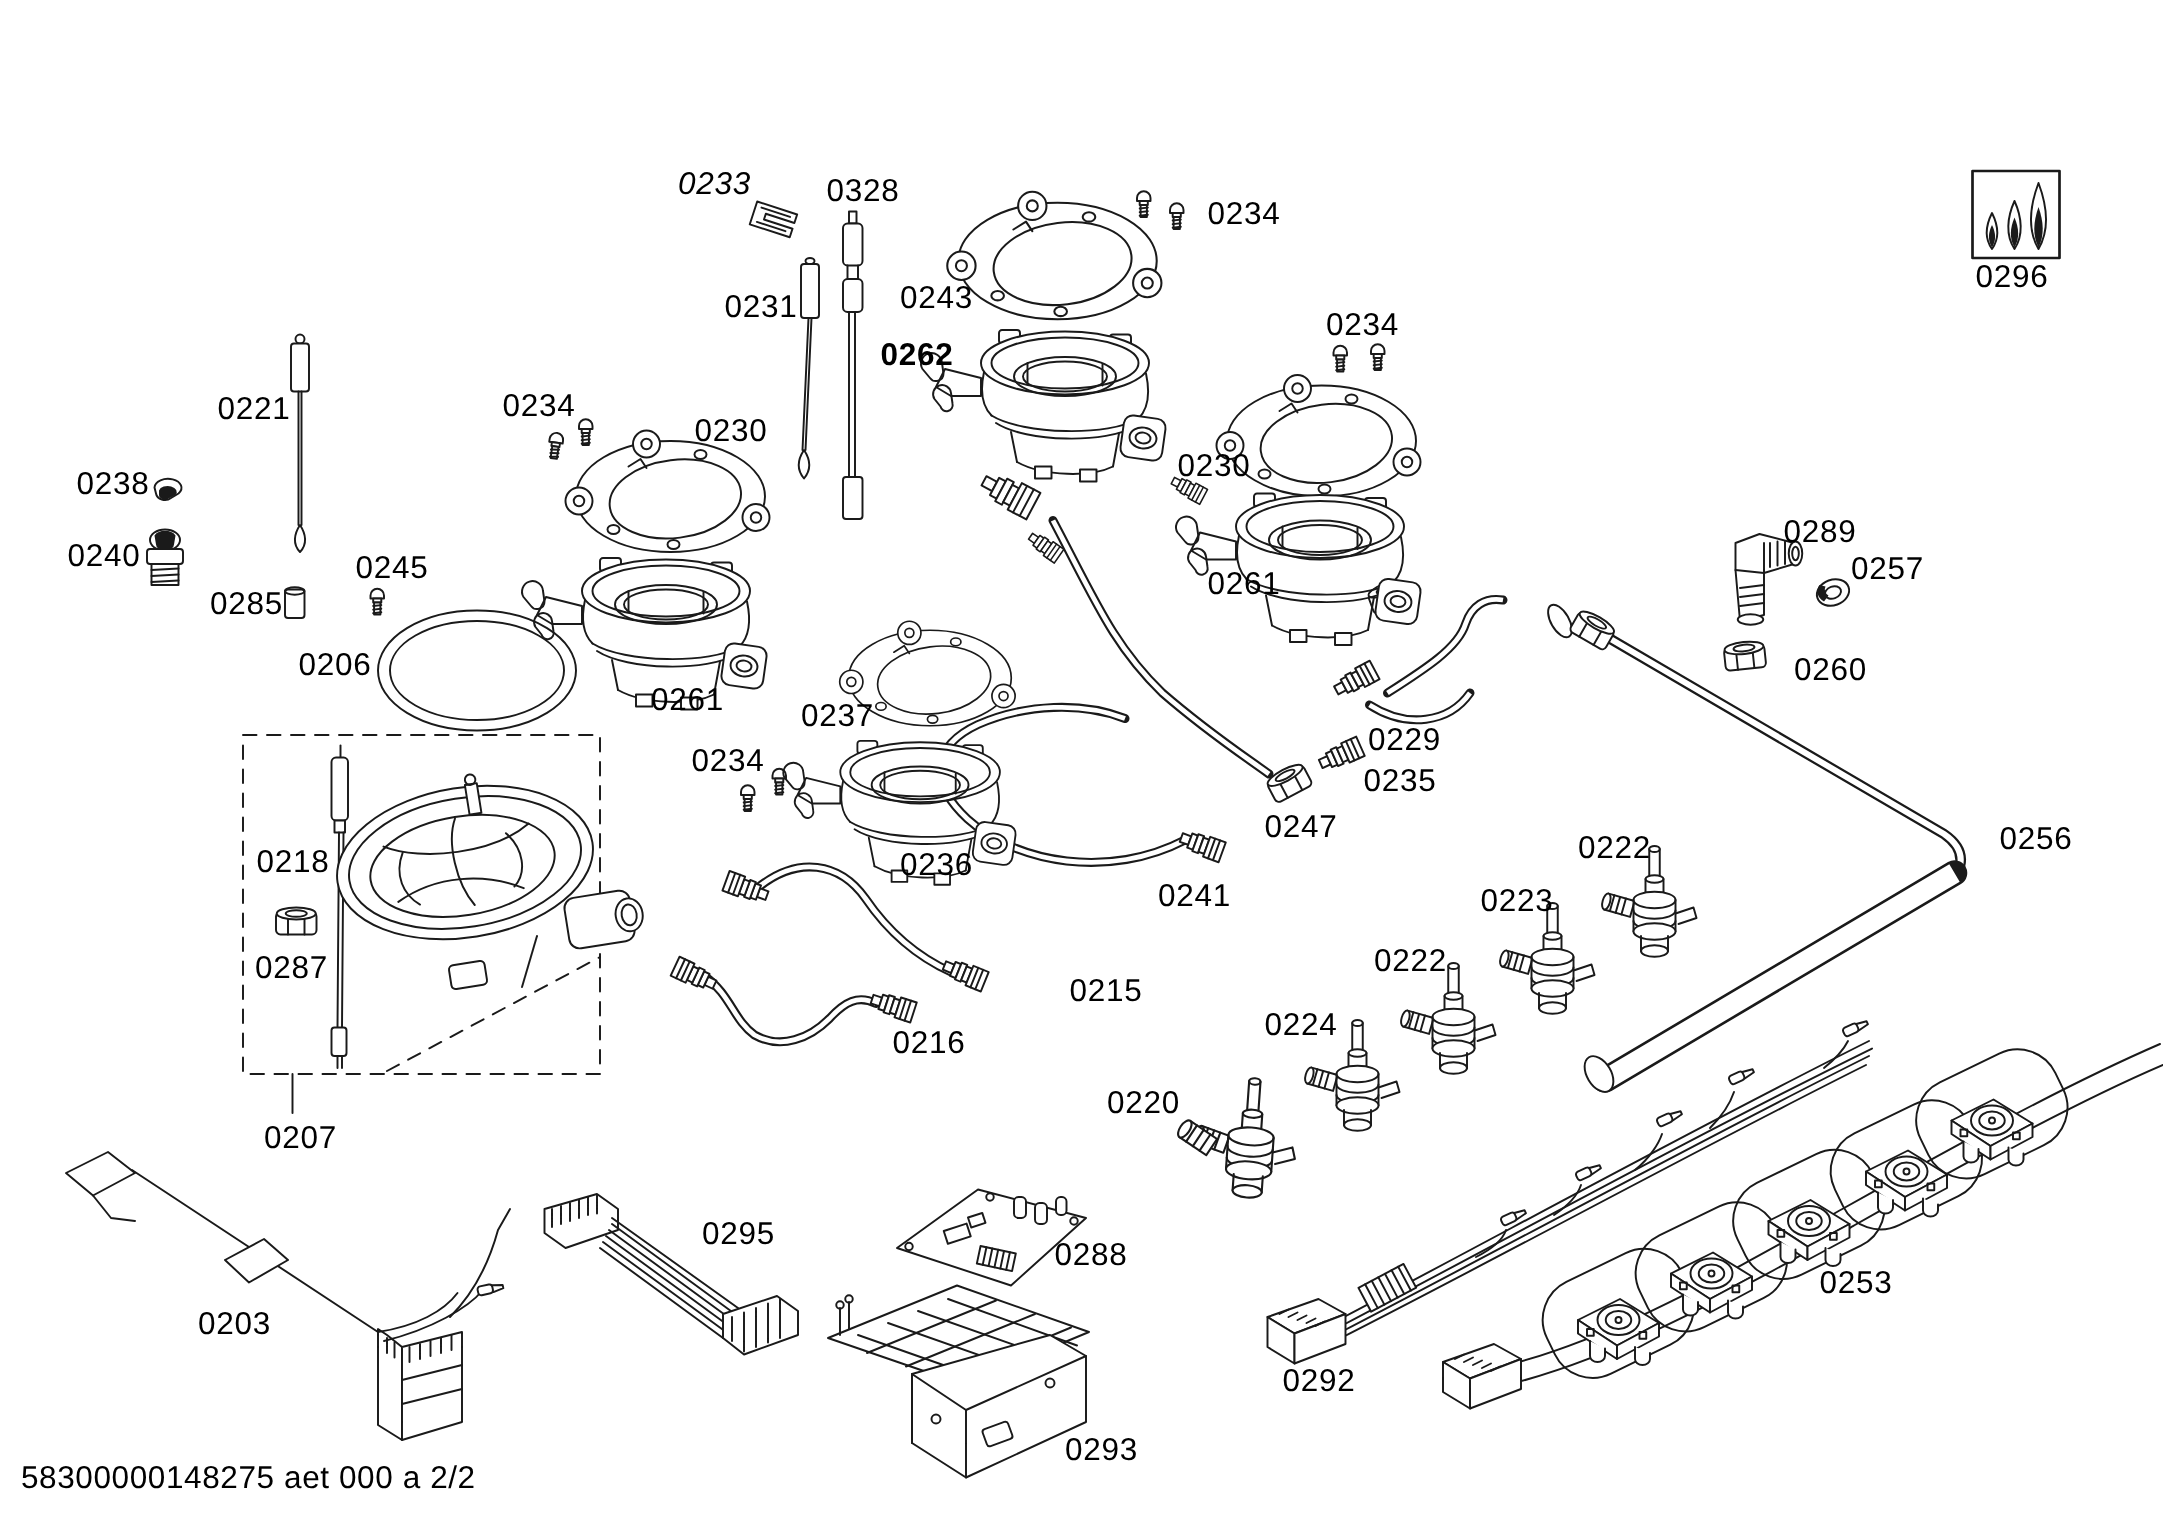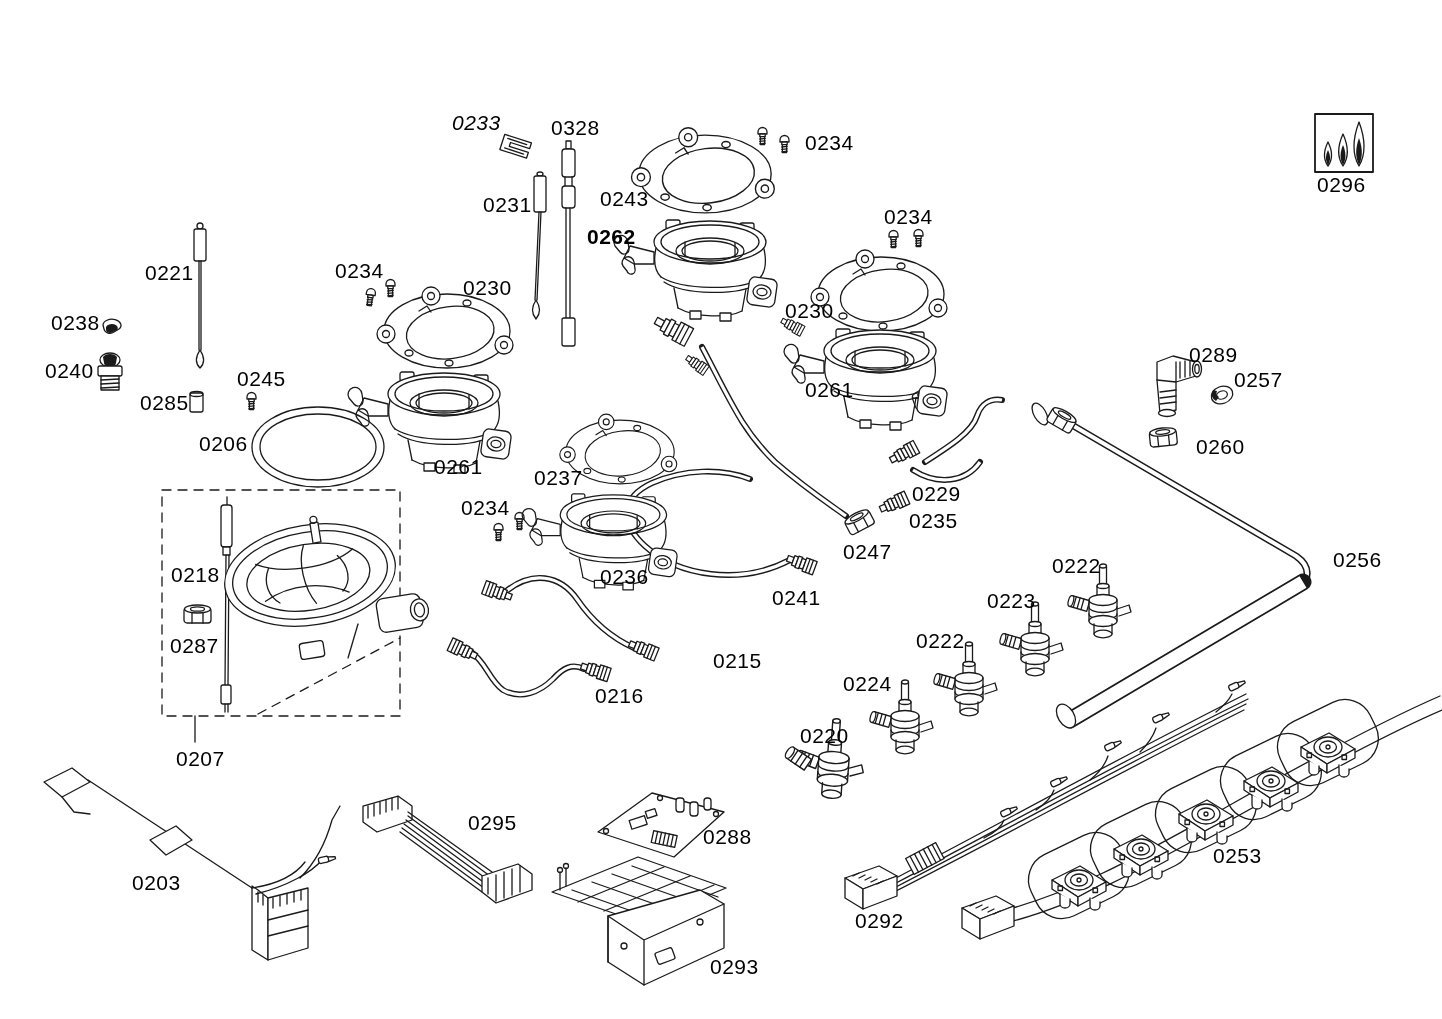--- a/index.html
+++ b/index.html
@@ -482,24 +482,25 @@
       <span class="part-label" style="left: 1333px; top: 549px;">0256</span>
       <span class="part-label" style="left: 1052px; top: 555px;">0222</span>
       <span class="part-label" style="left: 600px; top: 566px;">0236</span>
       <span class="part-label" style="left: 772px; top: 587px;">0241</span>
       <span class="part-label" style="left: 987px; top: 590px;">0223</span>
       <span class="part-label" style="left: 916px; top: 630px;">0222</span>
       <span class="part-label" style="left: 170px; top: 635px;">0287</span>
       <span class="part-label" style="left: 665px; top: 650px; margin-left: 48px;">0215</span>
       <span class="part-label" style="left: 843px; top: 673px;">0224</span>
       <span class="part-label" style="left: 595px; top: 685px;">0216</span>
-      <span class="part-label" style="left: 800px; top: 725px; text-align: center;">0220</span>
+      <span class="part-label" style="left: 738px; top: 725px; text-align: center;">0220</span>
       <span class="part-label" style="left: 176px; top: 748px;">0207</span>
       <span class="part-label" style="left: 468px; top: 812px;">0295</span>
       <span class="part-label" style="left: 703px; top: 826px;">0288</span>
       <span class="part-label" style="left: 1213px; top: 845px;">0253</span>
       <span class="part-label" style="left: 132px; top: 872px;">0203</span>
       <span class="part-label" style="left: 855px; top: 910px;">0292</span>
       <span class="part-label" style="left: 710px; top: 956px;">0293</span>
     </div>
 
+<span id="footer-text" style="left: 14px; top: 974px;">58300000148275 aet 000 a 2/2</span>
 
 </div>
 
 </body></html>

